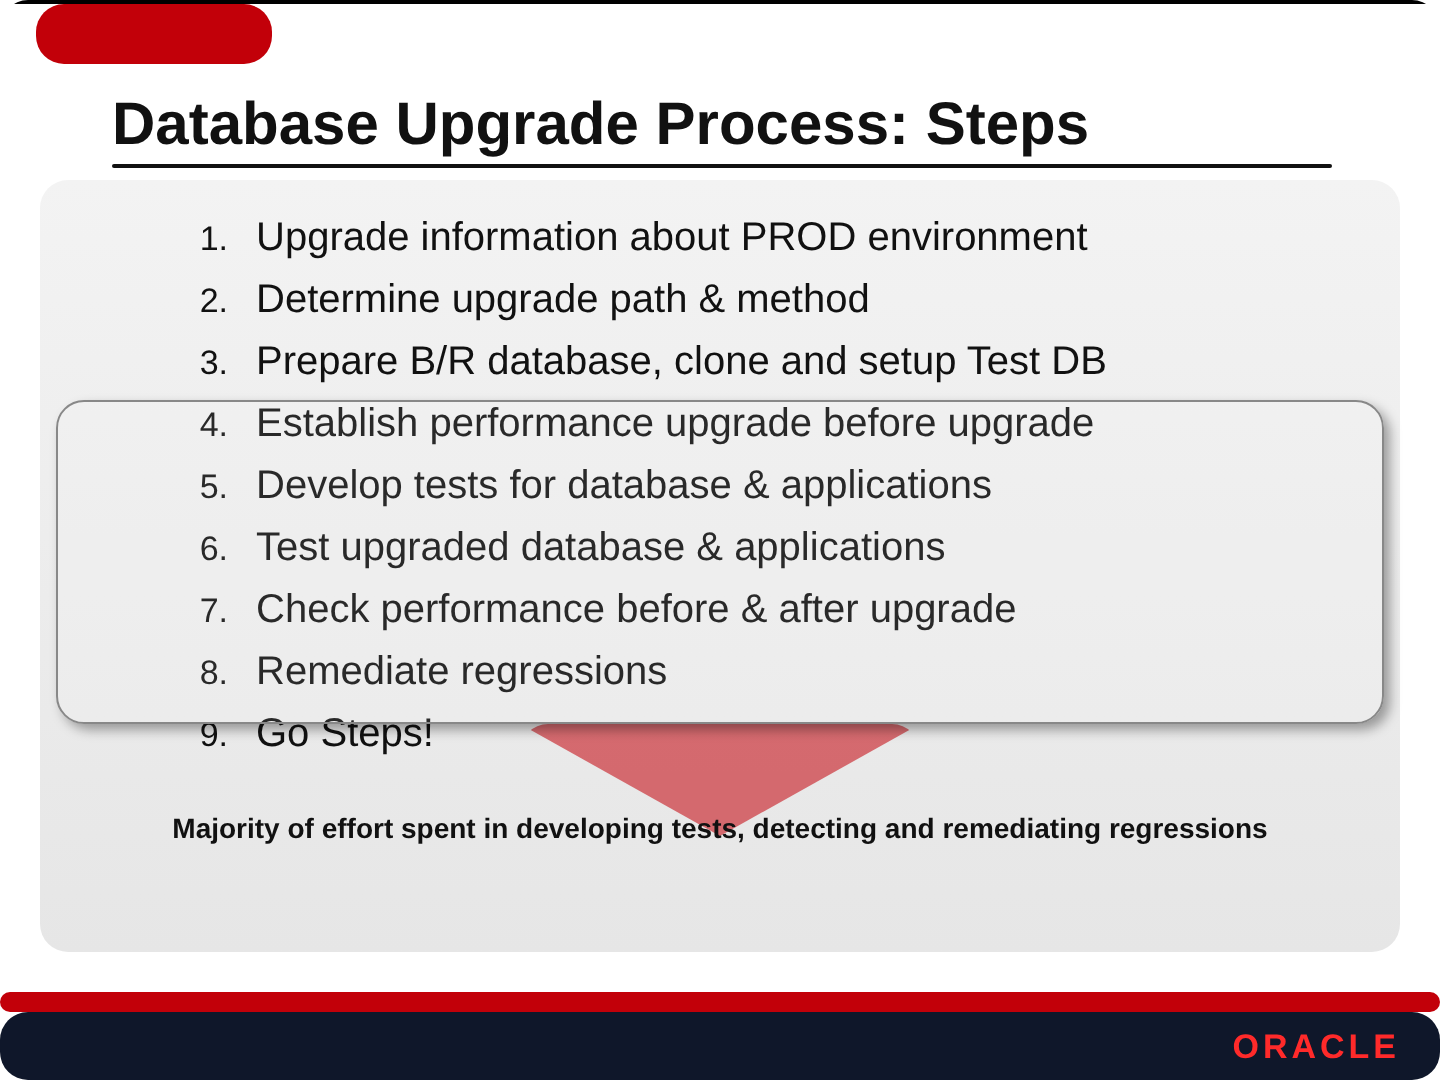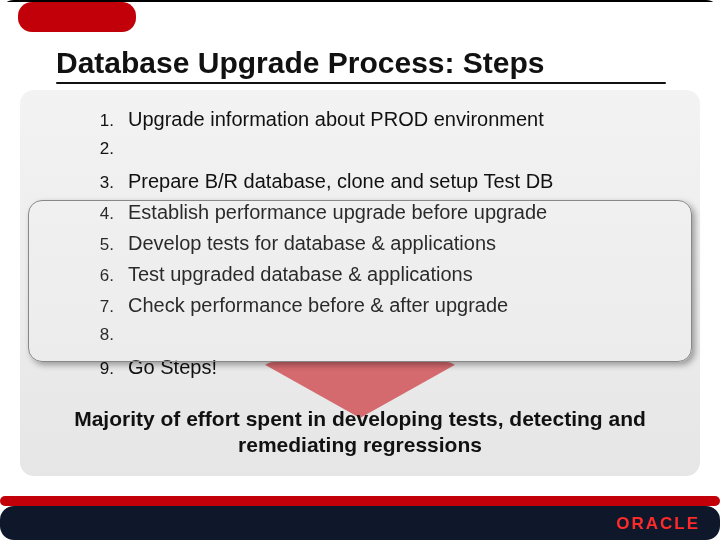--- a/index.html
+++ b/index.html
@@ -80,21 +80,21 @@
     border-right: 100px solid transparent;
     border-top: 56px solid rgba(194,0,9,0.55);
     pointer-events: none;
   }
   
   .caption {
     position: absolute;
     left: 0; right: 0;
     top: 406px;
     text-align: center;
-    font-size: 21px;
+    font-size: 14px;
     font-weight: bold;
     color: #111;
     line-height: 1.25;
     padding: 0 56px;
   }
   
   .footer {
     position: absolute;
     left: 0; right: 0; bottom: 0;
     height: 44px;
@@ -129,20 +129,21 @@
   <div class="title-underline"></div>
 
   <div class="panel">
     <div class="list">
       <div class="row">
         <span class="num">1.</span>
         <span>Upgrade information about PROD environment</span>
       </div>
       <div class="row">
         <span class="num">2.</span>
+        <span>Determine upgrade path &amp; method</span>
       </div>
       <div class="row">
         <span class="num">3.</span>
         <span>Prepare B/R database, clone and setup Test DB</span>
       </div>
       <div class="row">
         <span class="num">4.</span>
         <span>Establish performance upgrade before upgrade</span>
       </div>
       <div class="row">
@@ -152,20 +153,21 @@
       <div class="row">
         <span class="num">6.</span>
         <span>Test upgraded database &amp; applications</span>
       </div>
       <div class="row">
         <span class="num">7.</span>
         <span>Check performance before &amp; after upgrade</span>
       </div>
       <div class="row">
         <span class="num">8.</span>
+        <span>Remediate regressions</span>
       </div>
       <div class="row">
         <span class="num">9.</span>
         <span>Go Steps!</span>
       </div>
     </div>
   </div>
 
   <div class="arrow-down"></div>
   <div class="highlight-box"></div>

